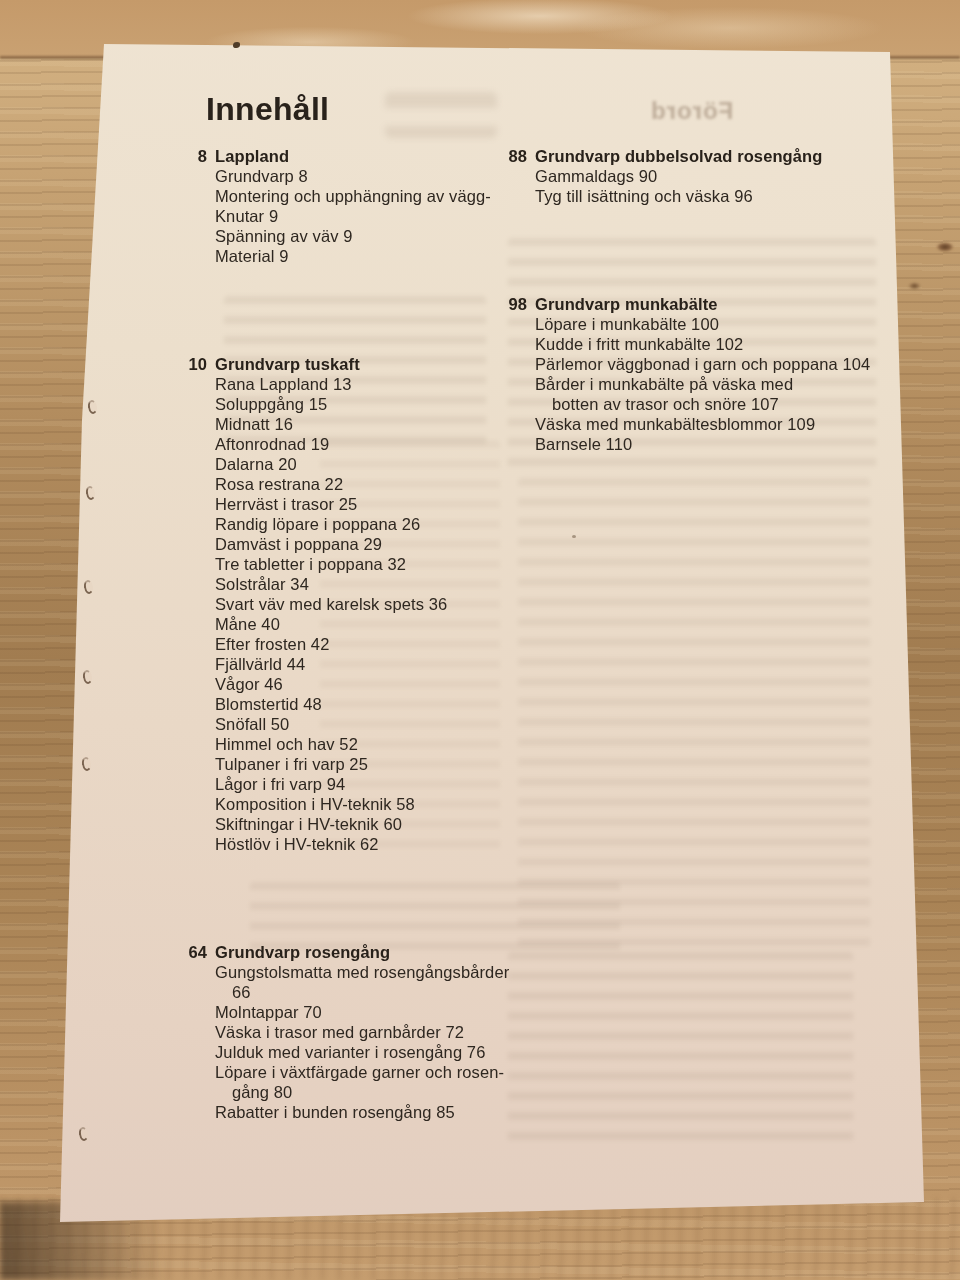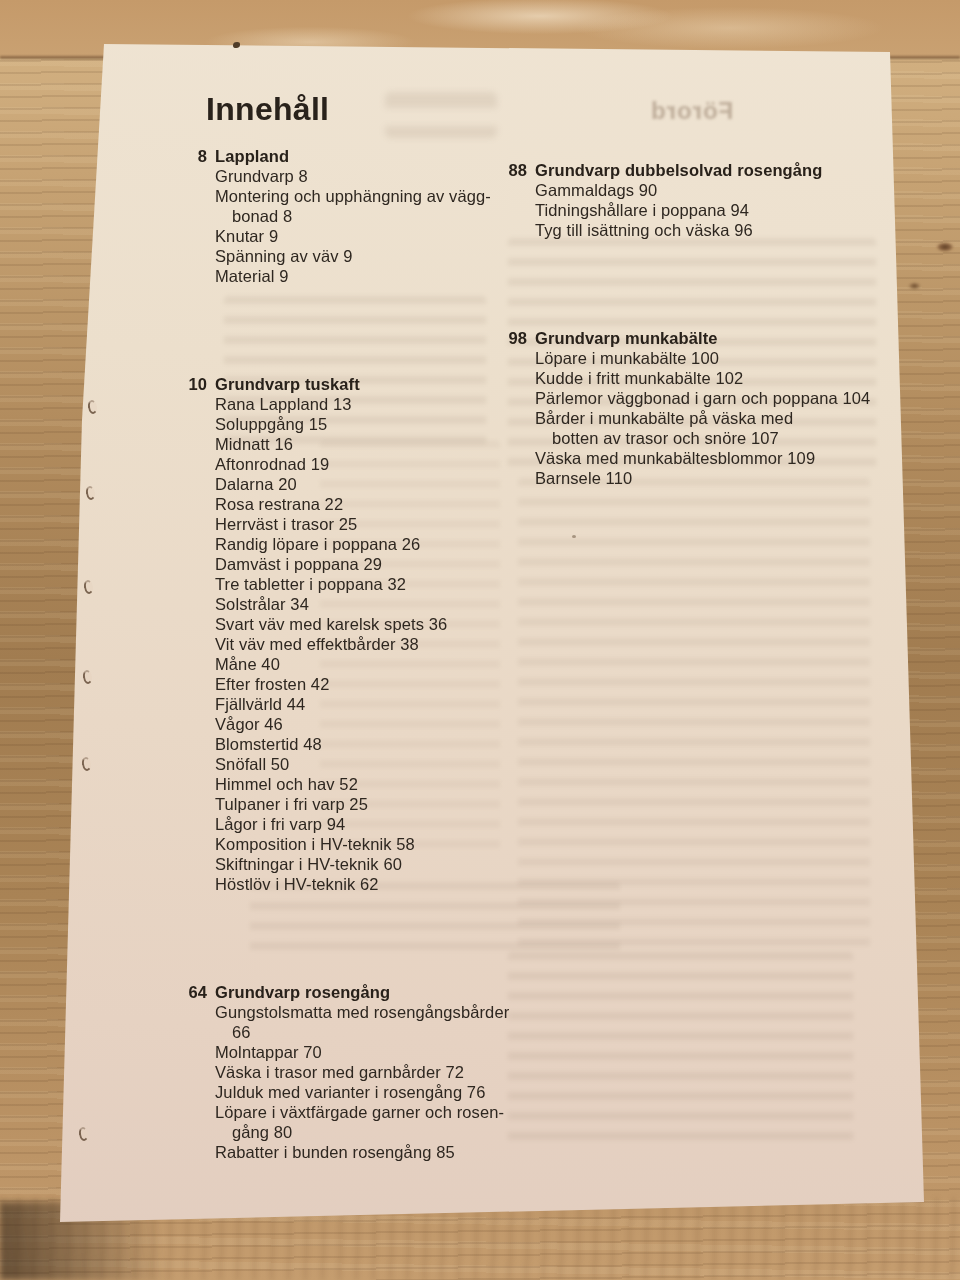--- a/index.html
+++ b/index.html
@@ -62,21 +62,21 @@
   .bleed-word{position:absolute;transform:scaleX(-1);filter:blur(1.4px);
     font-weight:bold;font-size:24px;letter-spacing:1px;color:rgba(150,127,107,0.55);}
   .bleed-big{position:absolute;left:385px;top:92px;width:112px;height:46px;border-radius:6px;
     background:repeating-linear-gradient(180deg, rgba(140,116,95,0.28) 0 16px, rgba(140,116,95,0) 16px 34px);
     filter:blur(3px);opacity:0.5;}
   
   .page-title{position:absolute;left:206px;top:90px;margin:0;
     font-size:32px;line-height:38px;font-weight:bold;letter-spacing:0.3px;color:#29221b;}
   .col{position:absolute;color:#2e2720;font-size:16.5px;line-height:20px;letter-spacing:0.1px;}
   .col-left{left:183px;top:146px;}
-  .col-right{left:503px;top:160px;}
+  .col-right{left:503px;top:146px;}
   .toc-section + .toc-section{margin-top:88px;}
   .toc-heading{display:flex;font-weight:bold;white-space:nowrap;color:#28211a;}
   .toc-num{display:inline-block;width:24px;text-align:right;margin-right:8px;flex:none;}
   .toc-line{white-space:nowrap;padding-left:32px;}
   .toc-line.cont{padding-left:49px;}
 </style>
 </head>
 <body>
 
 <div class="scene">
@@ -114,21 +114,20 @@
 
   <h1 class="page-title">Innehåll</h1>
   <div class="col col-left" id="col0">
       <div class="toc-section">
         <div class="toc-heading">
           <span class="toc-num">8</span>
           <span class="toc-title">Lappland</span>
         </div>
         <div class="toc-line">Grundvarp 8</div>
         <div class="toc-line">Montering och upphängning av vägg-</div>
-        <div class="toc-line cont">bonad 8</div>
         <div class="toc-line">Knutar 9</div>
         <div class="toc-line">Spänning av väv 9</div>
         <div class="toc-line">Material 9</div>
       </div>
       <div class="toc-section">
         <div class="toc-heading">
           <span class="toc-num">10</span>
           <span class="toc-title">Grundvarp tuskaft</span>
         </div>
         <div class="toc-line">Rana Lappland 13</div>
@@ -136,21 +135,20 @@
         <div class="toc-line">Midnatt 16</div>
         <div class="toc-line">Aftonrodnad 19</div>
         <div class="toc-line">Dalarna 20</div>
         <div class="toc-line">Rosa restrana 22</div>
         <div class="toc-line">Herrväst i trasor 25</div>
         <div class="toc-line">Randig löpare i poppana 26</div>
         <div class="toc-line">Damväst i poppana 29</div>
         <div class="toc-line">Tre tabletter i poppana 32</div>
         <div class="toc-line">Solstrålar 34</div>
         <div class="toc-line">Svart väv med karelsk spets 36</div>
-        <div class="toc-line">Vit väv med effektbårder 38</div>
         <div class="toc-line">Måne 40</div>
         <div class="toc-line">Efter frosten 42</div>
         <div class="toc-line">Fjällvärld 44</div>
         <div class="toc-line">Vågor 46</div>
         <div class="toc-line">Blomstertid 48</div>
         <div class="toc-line">Snöfall 50</div>
         <div class="toc-line">Himmel och hav 52</div>
         <div class="toc-line">Tulpaner i fri varp 25</div>
         <div class="toc-line">Lågor i fri varp 94</div>
         <div class="toc-line">Komposition i HV-teknik 58</div>
@@ -172,21 +170,20 @@
         <div class="toc-line">Rabatter i bunden rosengång 85</div>
       </div>
     </div>
   <div class="col col-right" id="col1">
       <div class="toc-section">
         <div class="toc-heading">
           <span class="toc-num">88</span>
           <span class="toc-title">Grundvarp dubbelsolvad rosengång</span>
         </div>
         <div class="toc-line">Gammaldags 90</div>
-        <div class="toc-line">Tidningshållare i poppana 94</div>
         <div class="toc-line">Tyg till isättning och väska 96</div>
       </div>
       <div class="toc-section">
         <div class="toc-heading">
           <span class="toc-num">98</span>
           <span class="toc-title">Grundvarp munkabälte</span>
         </div>
         <div class="toc-line">Löpare i munkabälte 100</div>
         <div class="toc-line">Kudde i fritt munkabälte 102</div>
         <div class="toc-line">Pärlemor väggbonad i garn och poppana 104</div>

